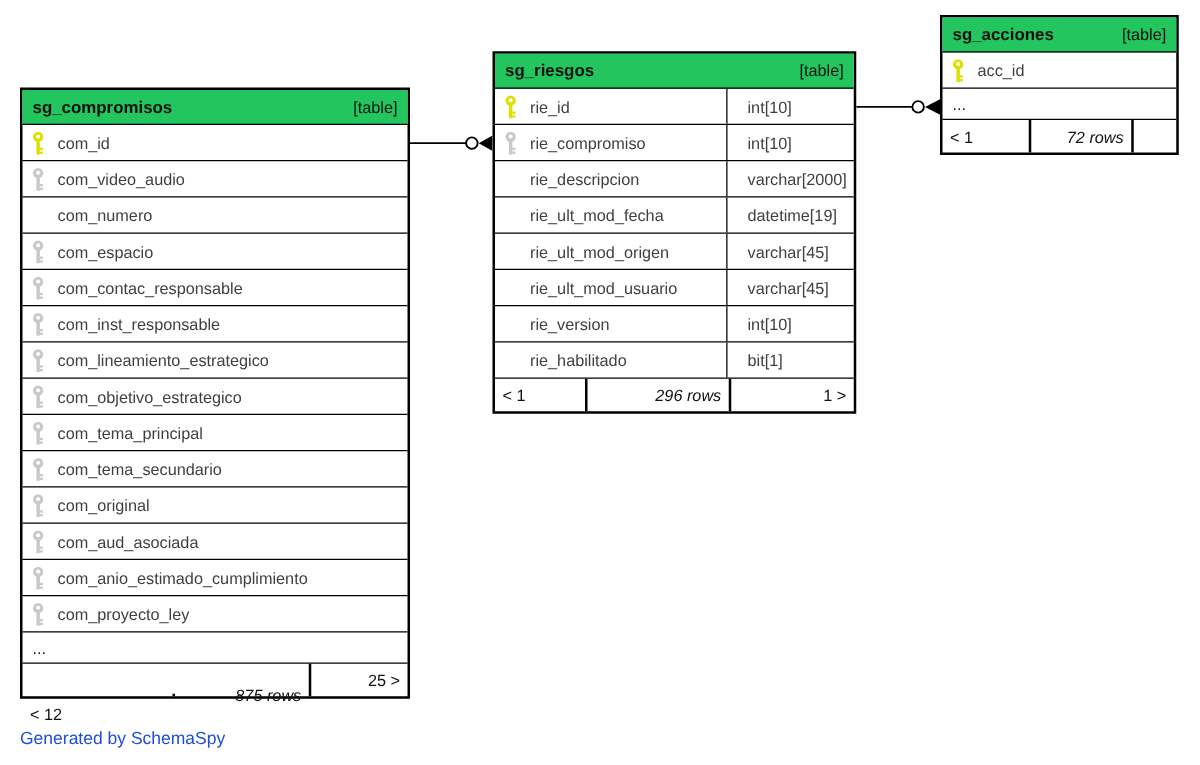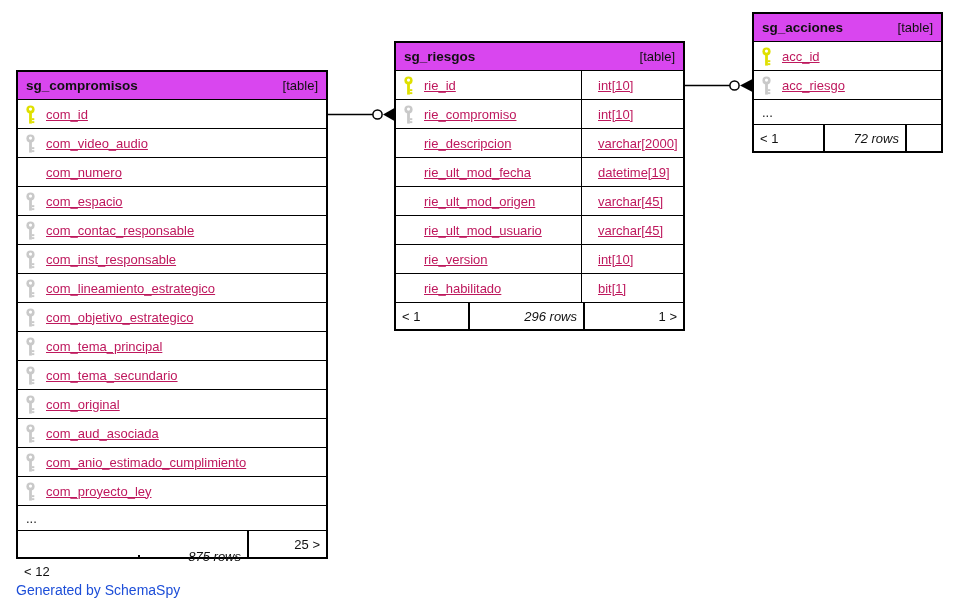--- a/index.html
+++ b/index.html
@@ -19,36 +19,35 @@
     background: #fff;
     font-size: 13px;
     box-sizing: border-box;
   }
   .tbl-0 { left: 16px;  top: 70px; width: 312px; }
   .tbl-1 { left: 394px; top: 41px; width: 291px; }
   .tbl-2 { left: 752px; top: 12px; width: 191px; }
 
   .thead {
     height: 28px;
-    background: #d946ef;
+    background: #22c55e;
     border-bottom: 1px solid #000;
     display: flex; align-items: center; justify-content: space-between;
     padding: 0 8px;
     box-sizing: border-box;
   }
   .tname { font-weight: 700; font-size: 13.5px; white-space: nowrap; }
   .tbadge { font-weight: 400; font-size: 13px; white-space: nowrap; }
 
   .row {
     height: 29px;
     border-bottom: 1px solid #000;
     display: flex; align-items: stretch;
     box-sizing: border-box;
-    color: #be185d;
-    text-decoration: underline;
+    color: #404040;
   }
   .icon-slot {
     flex: 0 0 28px;
     display: flex; align-items: center;
     padding-left: 8px;
     box-sizing: border-box;
   }
   .cname {
     flex: 1;
     display: flex; align-items: center;
@@ -369,32 +368,20 @@
           <svg width="9" height="19" viewBox="0 0 9 19" aria-hidden="true">
             <circle cx="4.5" cy="4.5" r="4.1" fill="#dfe000"></circle>
             <circle cx="4.5" cy="4.1" r="1.6" fill="#ffffff"></circle>
             <rect x="3.1" y="8" width="2.8" height="10.6" fill="#dfe000"></rect>
             <rect x="5.9" y="13.2" width="2.4" height="1.9" fill="#dfe000"></rect>
             <rect x="5.9" y="16.2" width="2.4" height="1.9" fill="#dfe000"></rect>
           </svg>
         </span>
         <span class="cname">acc_id</span>
       </div>
-      <div class="row">
-        <span class="icon-slot">
-          <svg width="9" height="19" viewBox="0 0 9 19" aria-hidden="true">
-            <circle cx="4.5" cy="4.5" r="4.1" fill="#c9c9c9"></circle>
-            <circle cx="4.5" cy="4.1" r="1.6" fill="#ffffff"></circle>
-            <rect x="3.1" y="8" width="2.8" height="10.6" fill="#c9c9c9"></rect>
-            <rect x="5.9" y="13.2" width="2.4" height="1.9" fill="#c9c9c9"></rect>
-            <rect x="5.9" y="16.2" width="2.4" height="1.9" fill="#c9c9c9"></rect>
-          </svg>
-        </span>
-        <span class="cname">acc_riesgo</span>
-      </div>
     </div>
   <div class="tellipsis">...</div>
   <div class="tfoot">
     <span class="fcell f-left">&lt; 1</span>
     <span class="fcell f-mid">72 rows</span>
     <span class="fcell f-right"></span>
   </div>
 </div>
 
 <div class="credit">Generated by SchemaSpy</div>

